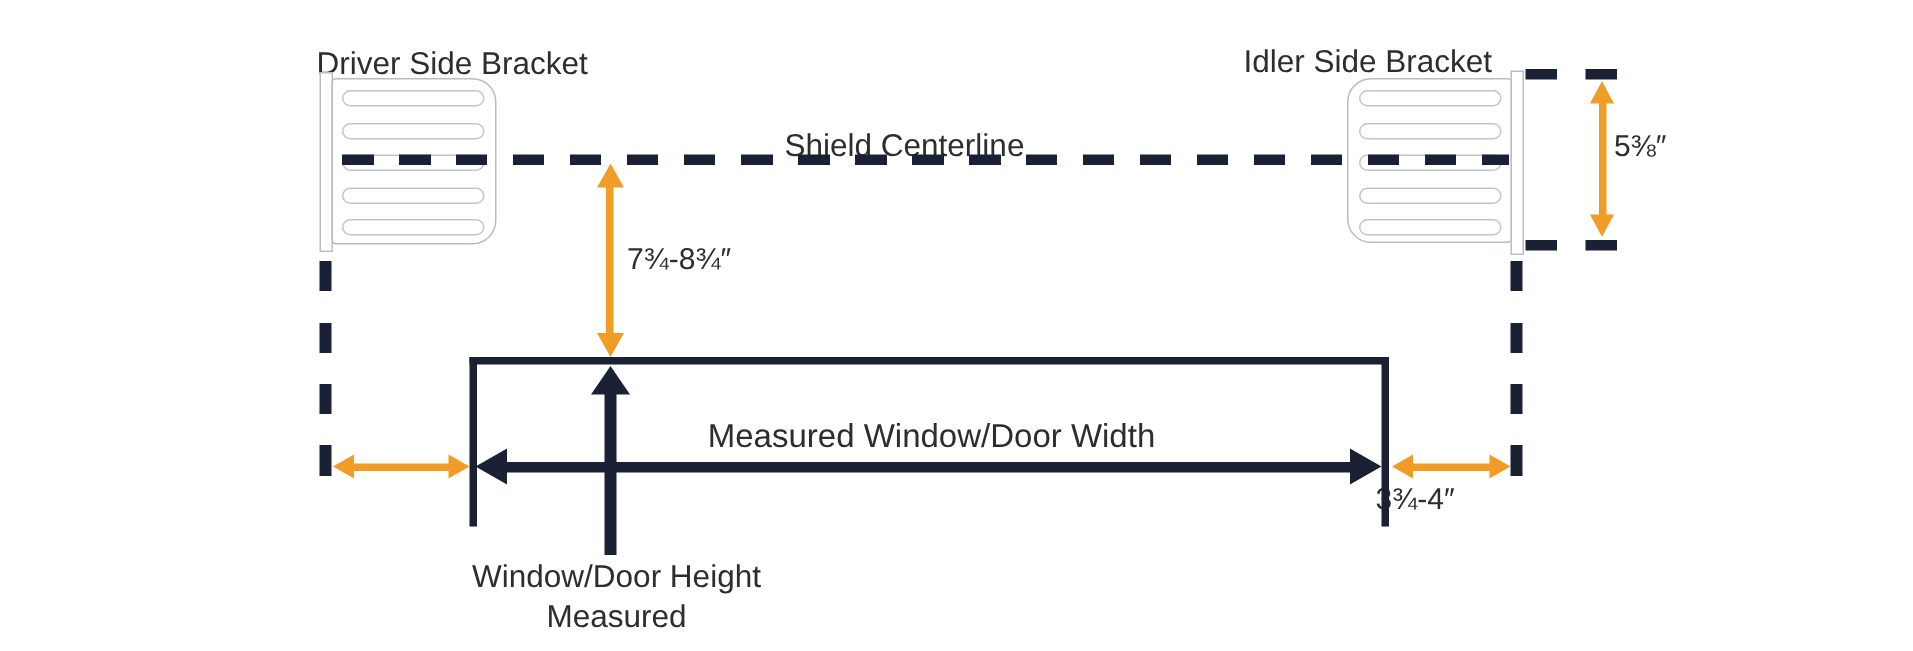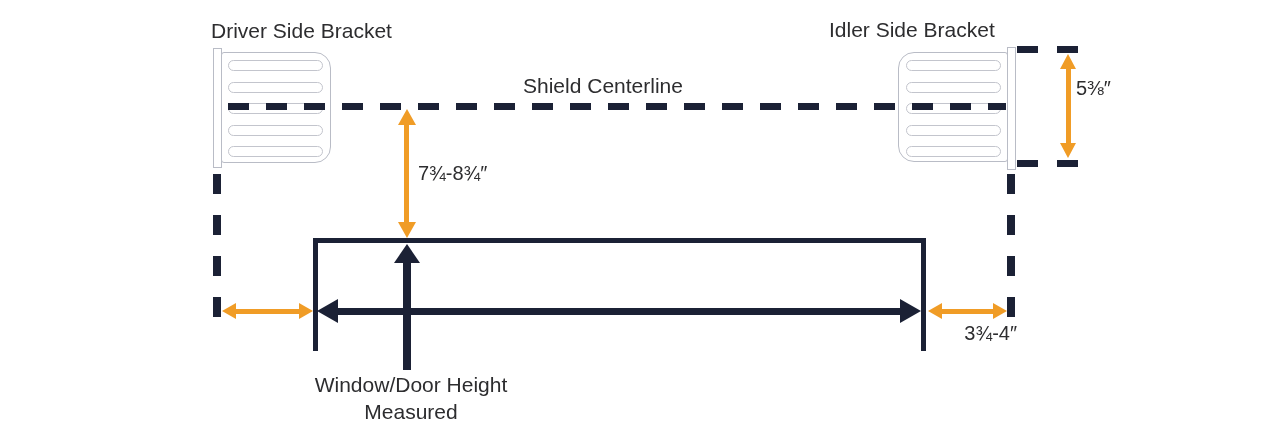--- a/index.html
+++ b/index.html
@@ -10,21 +10,21 @@
     --background:#ffffff;
   }
   html,body{margin:0;padding:0;background:var(--background);}
   .canvas{
     position:relative;width:1275px;height:434px;overflow:hidden;
     background:var(--background);
     font-family:"Liberation Sans","DejaVu Sans",sans-serif;
     color:var(--text);
   }
   .lbl{position:absolute;white-space:nowrap;color:var(--text);}
-  .lbl-title{font-size:21px;}
+  .lbl-title{font-size:21px;margin-top:12px;}
   .lbl-dim{font-size:20px;}
 
   
   .bracket-group{position:absolute;z-index:1;}
   .plate{position:absolute;background:#fff;border:1.5px solid var(--outline);box-sizing:border-box;}
   .bbody{position:absolute;background:#fff;border:1.5px solid var(--outline);box-sizing:border-box;}
   .bbody.driver{border-radius:3px 16px 16px 3px;}
   .bbody.idler{border-radius:16px 3px 3px 16px;}
   .slat{position:absolute;height:11px;width:95px;border:1.2px solid #c3c5cd;border-radius:7px;box-sizing:border-box;background:#fff;}
 
@@ -97,42 +97,43 @@
   <div class="vdash" style="left:1007px;"></div>
 
   <div class="hdash" style="left:1017px;top:46px;"></div>
   <div class="hdash" style="left:1057px;top:46px;"></div>
   <div class="hdash" style="left:1017px;top:160px;"></div>
   <div class="hdash" style="left:1057px;top:160px;"></div>
 
   <div class="tri o-upS" style="left:1060px;top:54px;"></div>
   <div class="oline" style="left:1066px;top:67px;width:5px;height:78px;"></div>
   <div class="tri o-downS" style="left:1060px;top:143px;"></div>
-  <div class="lbl lbl-dim" style="left:1076px;top:77px;">5⅜″</div>
+  <div class="lbl lbl-dim" style="left:1076px;top:87px;">5⅜″</div>
 
   <div class="tri o-up" style="left:398px;top:109px;"></div>
   <div class="oline" style="left:404px;top:123px;width:5px;height:103px;"></div>
   <div class="tri o-down" style="left:398px;top:222px;"></div>
   <div class="lbl lbl-dim" style="left:418px;top:162px;">7¾-8¾″</div>
 
   <div class="frame"></div>
 
   <div class="tri n-left" style="left:317px;top:299px;"></div>
   <div class="nline" style="left:332px;top:308px;width:577px;height:7px;"></div>
   <div class="tri n-right" style="left:900px;top:299px;"></div>
+  <div class="lbl" style="left:315px;top:278px;width:612px;text-align:center;font-size:22px;">Measured Window/Door Width</div>
 
   <div class="tri n-up" style="left:394px;top:244px;"></div>
   <div class="nline" style="left:403px;top:261px;width:8px;height:109px;"></div>
   <div class="lbl" style="left:291px;top:371px;width:240px;text-align:center;font-size:21px;line-height:27px;">
     <span style="display:block;">Window/Door Height</span>
     <span style="display:block;">Measured</span>
   </div>
 
   <div class="tri o-left" style="left:222px;top:303px;"></div>
   <div class="oline" style="left:233px;top:309px;width:69px;height:5px;"></div>
   <div class="tri o-right" style="left:299px;top:303px;"></div>
 
   <div class="tri o-left" style="left:928px;top:303px;"></div>
   <div class="oline" style="left:939px;top:309px;width:57px;height:5px;"></div>
   <div class="tri o-right" style="left:993px;top:303px;"></div>
-  <div class="lbl lbl-dim" style="left:917px;top:322px;width:100px;text-align:right;">3¾-4″</div>
+  <div class="lbl lbl-dim" style="left:917px;top:322px;width:100px;text-align:left;">3¾-4″</div>
 
 </div>
 
 </body></html>

